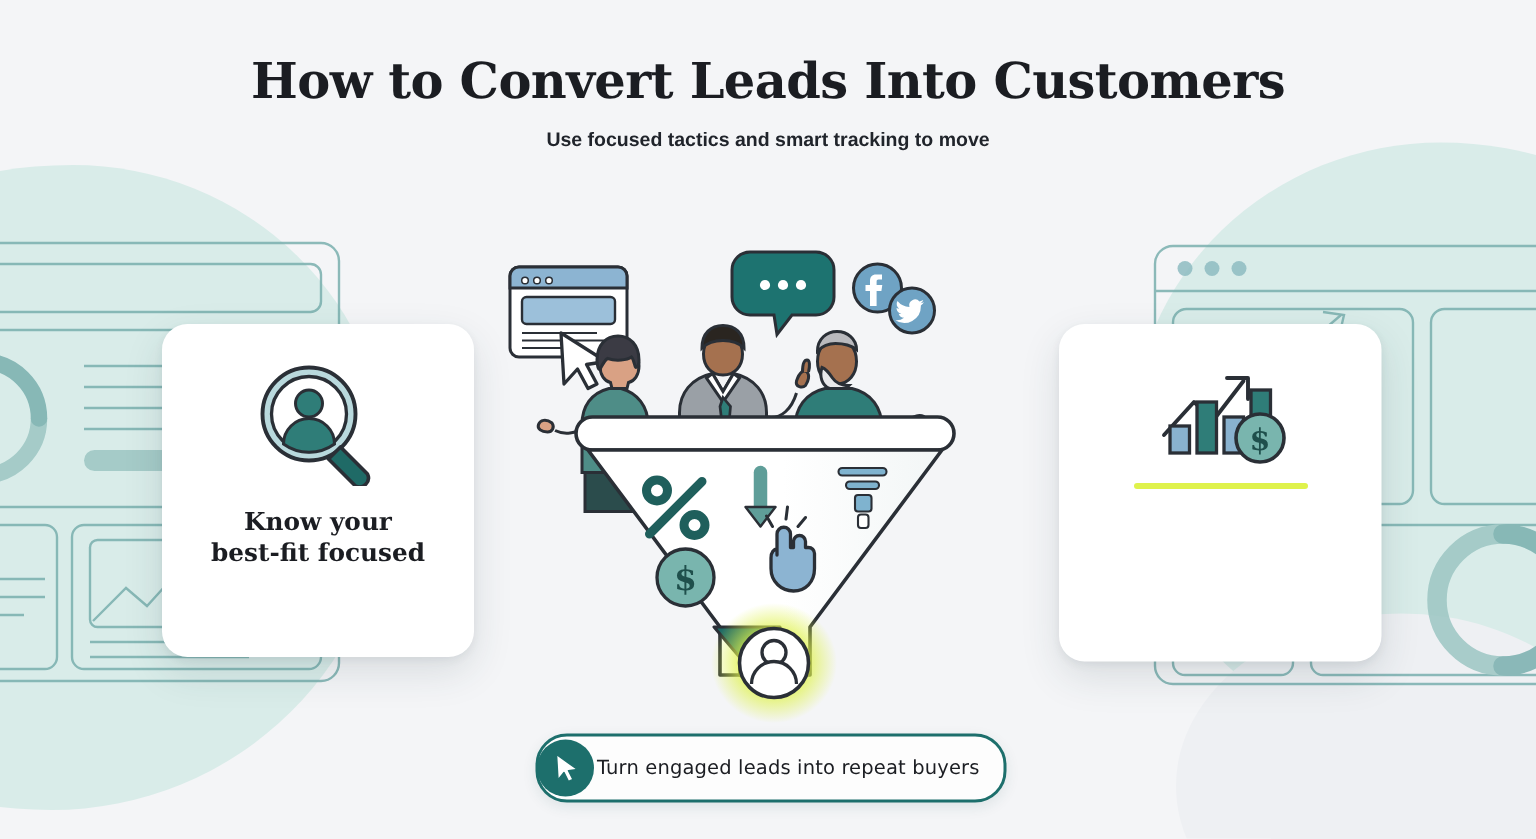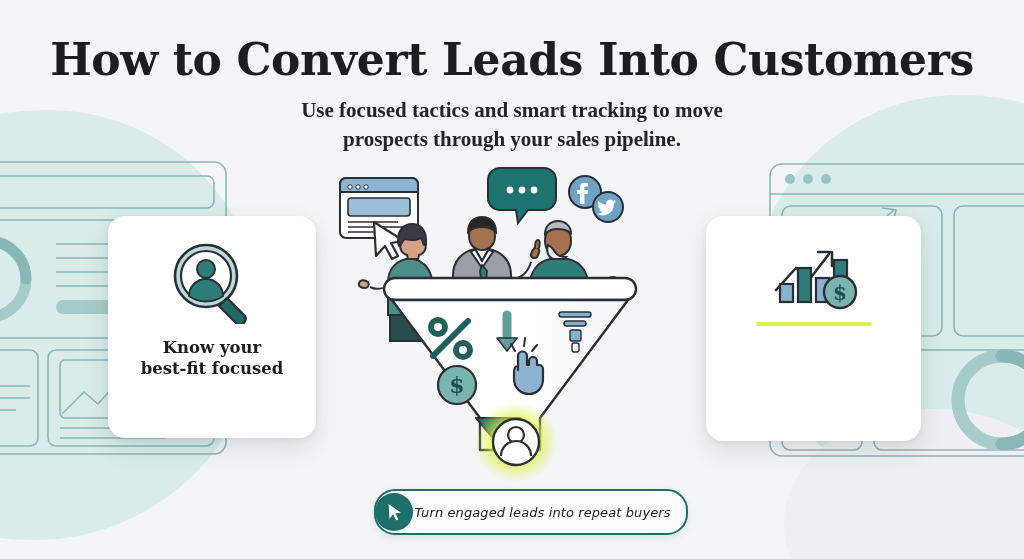--- a/index.html
+++ b/index.html
@@ -27,26 +27,26 @@
     background:#eef0f3;border-radius:50%;
   }
 
   
   .wire{position:absolute;stroke:#79afae;fill:none;}
 
   
   .header{position:absolute;left:0;right:0;top:36px;text-align:center;z-index:6;}
   .title{
     font-family:"DejaVu Serif",serif;
-    font-weight:700;font-size:44px;letter-spacing:-0.4px;
+    font-weight:700;font-size:33px;letter-spacing:-0.4px;
     color:#1b1d22;margin:0;line-height:1.1;
   }
   .subtitle{
-    font-family:Liberation Serif, serif;
-    font-weight:700;font-size:21px;color:#20242b;
+    font-family:Liberation Sans, sans-serif;
+    font-weight:700;font-size:13px;color:#20242b;
     margin:12px auto 12px;line-height:1.34;max-width:520px;
   }
 
   
   .card{
     position:absolute;background:#ffffff;border-radius:17px;
     box-shadow:0 10px 26px rgba(40,60,70,.13),0 2px 6px rgba(40,60,70,.07);
     display:flex;flex-direction:column;align-items:center;
     z-index:8;
   }
@@ -59,25 +59,24 @@
     font-size:16.5px;line-height:1.26;color:#1b1d22;text-align:center;
     margin-top:14px;padding:0 8px;
   }
   .card-right .card-text{margin-top:2px;font-size:16.5px;}
 
   
   .center{position:absolute;left:332px;top:160px;width:360px;height:330px;z-index:5;}
 
   
   .badge{
-    position:absolute;left:374px;top:489px;width:310px;height:42px;
+    position:absolute;left:357px;top:489px;width:310px;height:42px;
     border:2px solid #1d6f6c;border-radius:21px;background:#fdfdfd;
     display:flex;align-items:center;z-index:9;
     box-shadow:0 3px 9px rgba(30,80,80,.10);
-    font-style:italic;
   }
   .badge-dot{
     width:38px;height:38px;border-radius:50%;background:#1d6f6c;
     margin-left:-1px;flex:0 0 38px;
     display:flex;align-items:center;justify-content:center;
   }
   .badge-text{
     flex:1;text-align:center;font-family:"DejaVu Sans",sans-serif;
     font-size:13px;color:#1b1d22;letter-spacing:.1px;padding-right:14px;
   }
@@ -139,21 +138,20 @@
       <rect x="110" y="190" width="180" height="100" rx="8"></rect>
       <path d="M238 284a44 44 0 1 1 0-88" stroke-width="13" stroke="#9cc6c3" stroke-linecap="round"></path>
       <path d="M238 196a44 44 0 0 1 0 88" stroke-width="13" stroke="#79afae" stroke-linecap="round"></path>
     </g>
   </svg>
 
   <div class="header">
     <h1 class="title">How to Convert Leads Into Customers</h1>
     <p class="subtitle">
       <span>Use focused tactics and smart tracking to move</span><br>
-      <span>prospects through your sales pipeline.</span>
     </p>
   </div>
 
   <svg class="center" viewBox="0 0 360 330">
     <defs>
       <radialGradient id="glow" cx="50%" cy="50%" r="50%">
         <stop offset="45%" stop-color="#dff24c" stop-opacity="1"></stop>
         <stop offset="100%" stop-color="#dff24c" stop-opacity="0"></stop>
       </radialGradient>
       <linearGradient id="funnelFace" x1="0" y1="0" x2="1" y2="0">

